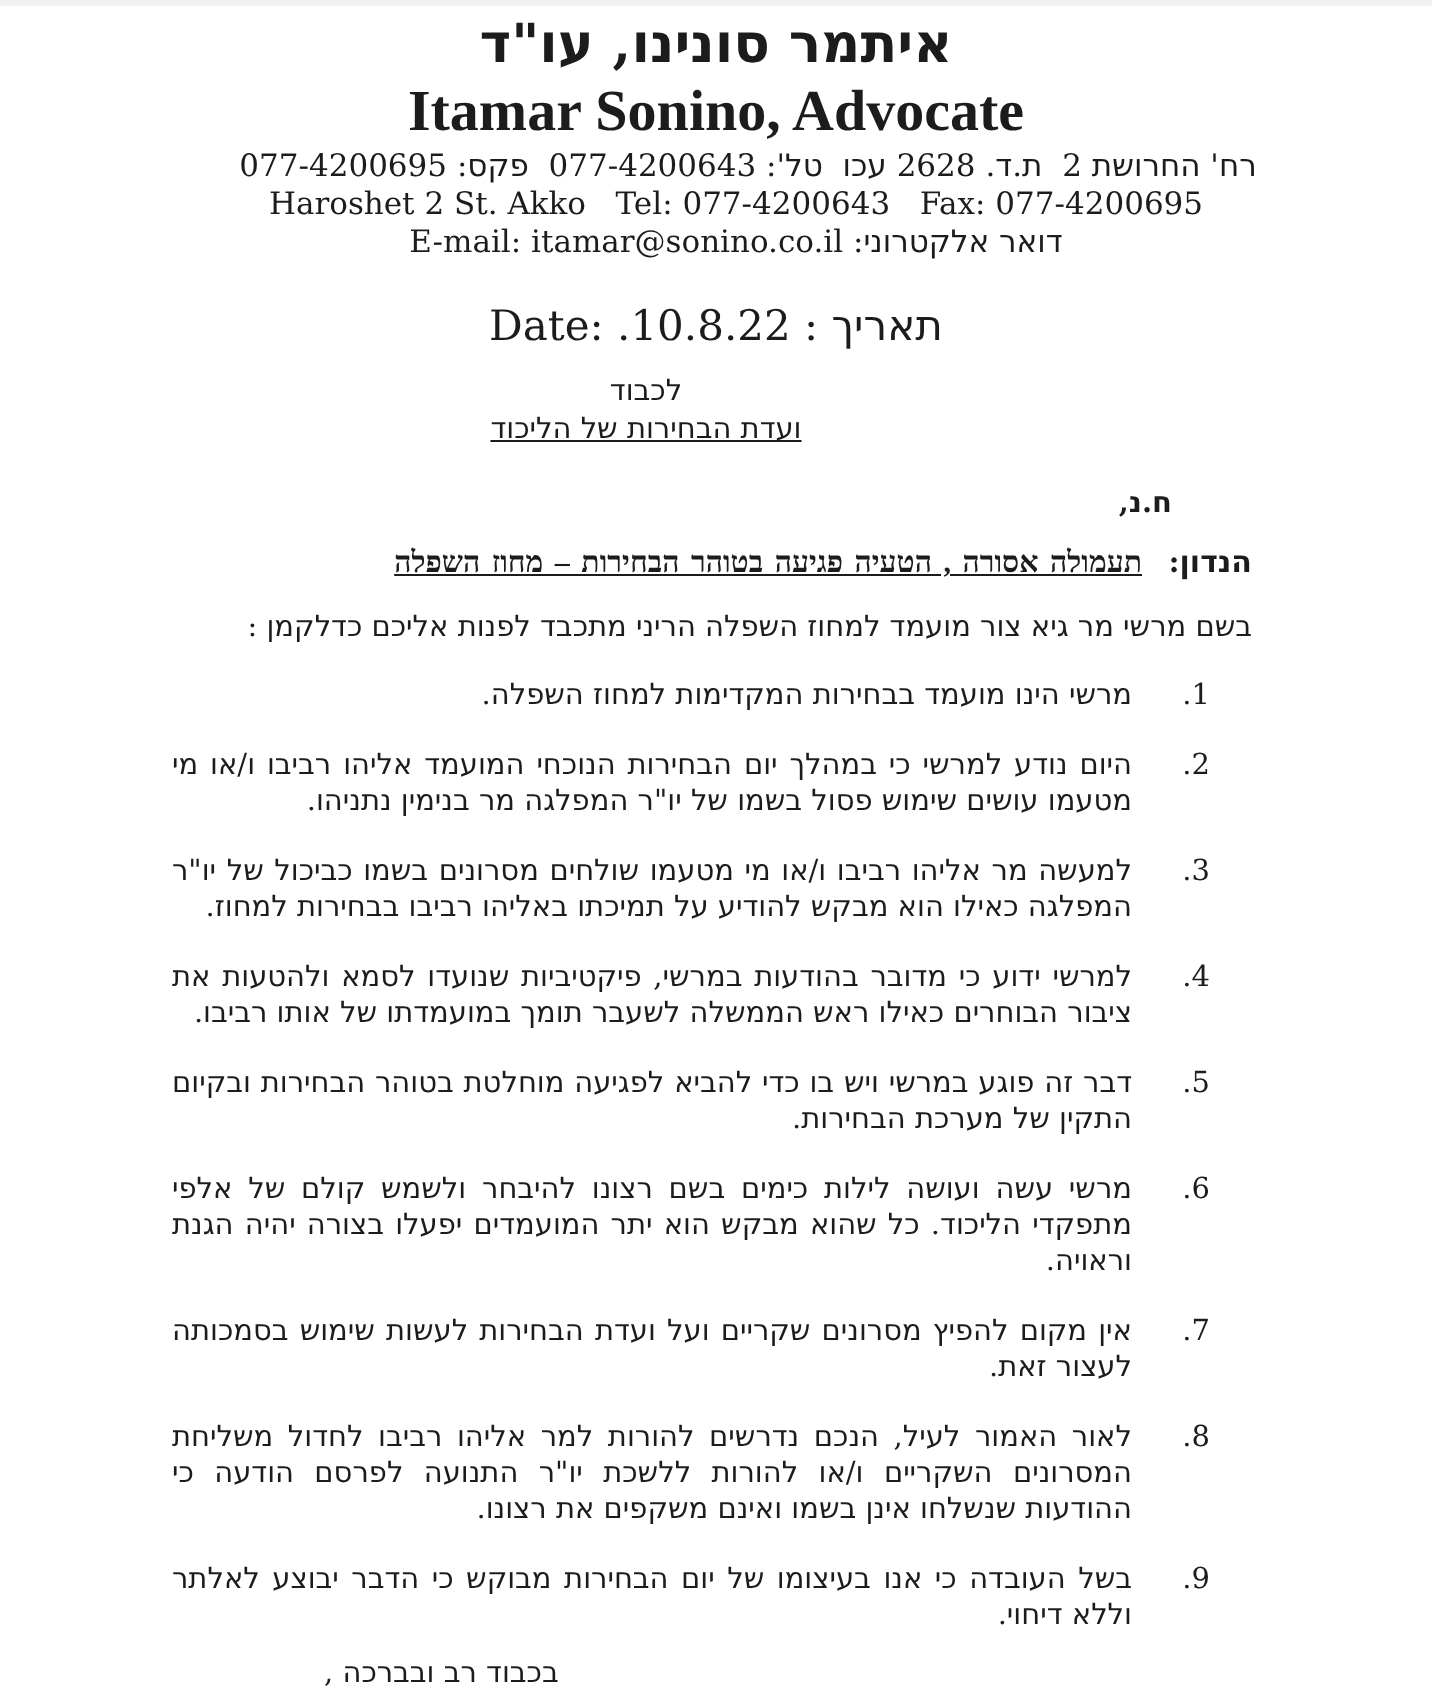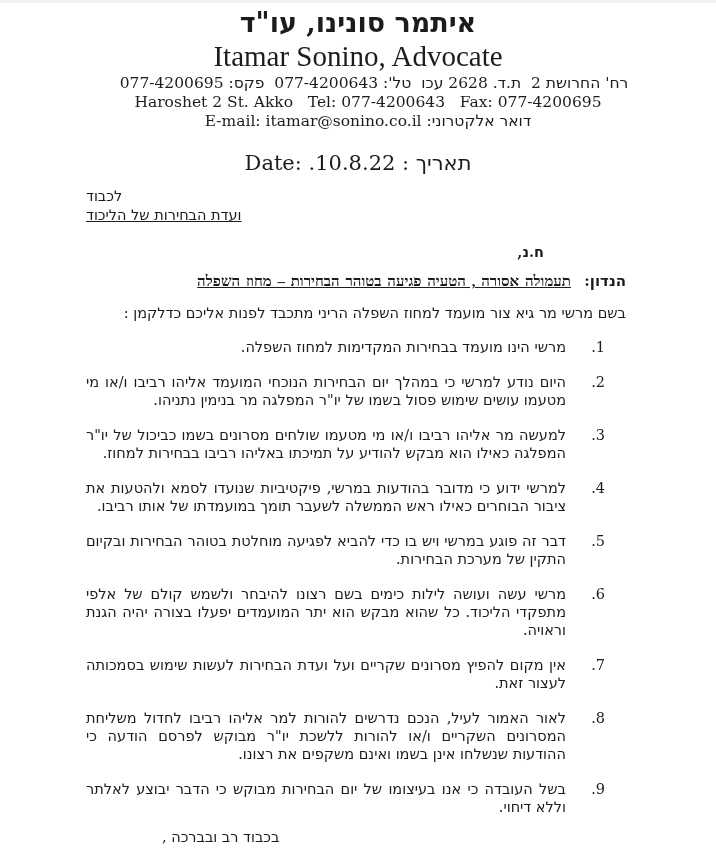--- a/index.html
+++ b/index.html
@@ -9,32 +9,32 @@
     background:#ffffff;
     overflow:hidden;
     color:#1c1c1c;
     font-family:"DejaVu Serif","DejaVu Sans",serif;
   }
   .top-edge { height:3px; background:#f1f1ef; }
 
   
   .header { text-align:center; padding-top:3px; }
   .firm-he { font-size:27px; font-weight:bold; line-height:33px; direction:rtl; }
-  .firm-en { font-size:29px; font-weight:normal; line-height:35px; font-family:"Liberation Serif","DejaVu Serif",serif; }
+  .firm-en { font-size:29px; font-weight:bold; line-height:35px; font-family:"Liberation Serif","DejaVu Serif",serif; }
   .addr    { font-size:15.5px; line-height:19px; white-space:pre-wrap; }
   .addr-he { direction:rtl;padding-left:32px; }
   .addr-en, .email-line { direction:ltr;padding-left:20px; }
 
   .date-line { text-align:center; direction:ltr; margin-top:23px; font-size:21px; line-height:19px; }
 
   
   .letter { direction:rtl; padding:0 90px 0 86px; font-size:14.5px; }
-  .recipient { margin-top:14px; margin-left:0; margin-right:66px; line-height:19px; text-align:left; }
+  .recipient { margin-top:14px; margin-left:0; margin-right:66px; line-height:19px; text-align:center; }
   .recipient-name { text-decoration:underline; }
-  .greeting { margin-top:17px; margin-right:82px; font-weight:bold; line-height:19px; text-align:right; }
+  .greeting { margin-top:17px; margin-right:40px; font-weight:bold; line-height:19px; text-align:right; }
 
   .subject { margin-top:11px; font-weight:bold; font-size:15px; line-height:19px; text-align:right; }
   .subj-label { margin-left:8px; }
   .subj-text  { text-decoration:underline; word-spacing:2px;font-family:Liberation Serif, serif; }
 
   .intro { margin-top:13px; line-height:19px; text-align:right; }
 
   .list { margin-top:15px; padding-right:21px; }
   .item { display:flex; margin-bottom:17px; }
   .item-num  { flex:none; width:26px; line-height:18px; text-align:right; }
@@ -96,21 +96,21 @@
       <div class="item">
         <div class="item-num">6.</div>
         <div class="item-text">מרשי עשה ועושה לילות כימים בשם רצונו להיבחר ולשמש קולם של אלפי מתפקדי הליכוד. כל שהוא מבקש הוא יתר המועמדים יפעלו בצורה יהיה הגנת וראויה.</div>
       </div>
       <div class="item">
         <div class="item-num">7.</div>
         <div class="item-text">אין מקום להפיץ מסרונים שקריים ועל ועדת הבחירות לעשות שימוש בסמכותה לעצור זאת.</div>
       </div>
       <div class="item">
         <div class="item-num">8.</div>
-        <div class="item-text">לאור האמור לעיל, הנכם נדרשים להורות למר אליהו רביבו לחדול משליחת המסרונים השקריים ו/או להורות ללשכת יו"ר מבוקש לפרסם הודעה כי ההודעות שנשלחו אינן בשמו ואינם משקפים את רצונו.</div>
+        <div class="item-text">לאור האמור לעיל, הנכם נדרשים להורות למר אליהו רביבו לחדול משליחת המסרונים השקריים ו/או להורות ללשכת יו"ר התנועה לפרסם הודעה כי ההודעות שנשלחו אינן בשמו ואינם משקפים את רצונו.</div>
       </div>
       <div class="item">
         <div class="item-num">9.</div>
         <div class="item-text">בשל העובדה כי אנו בעיצומו של יום הבחירות מבוקש כי הדבר יבוצע לאלתר וללא דיחוי.</div>
       </div>
     </div>
   </div>
 
   <div class="closing">בכבוד רב ובברכה ,</div>
 </div>

